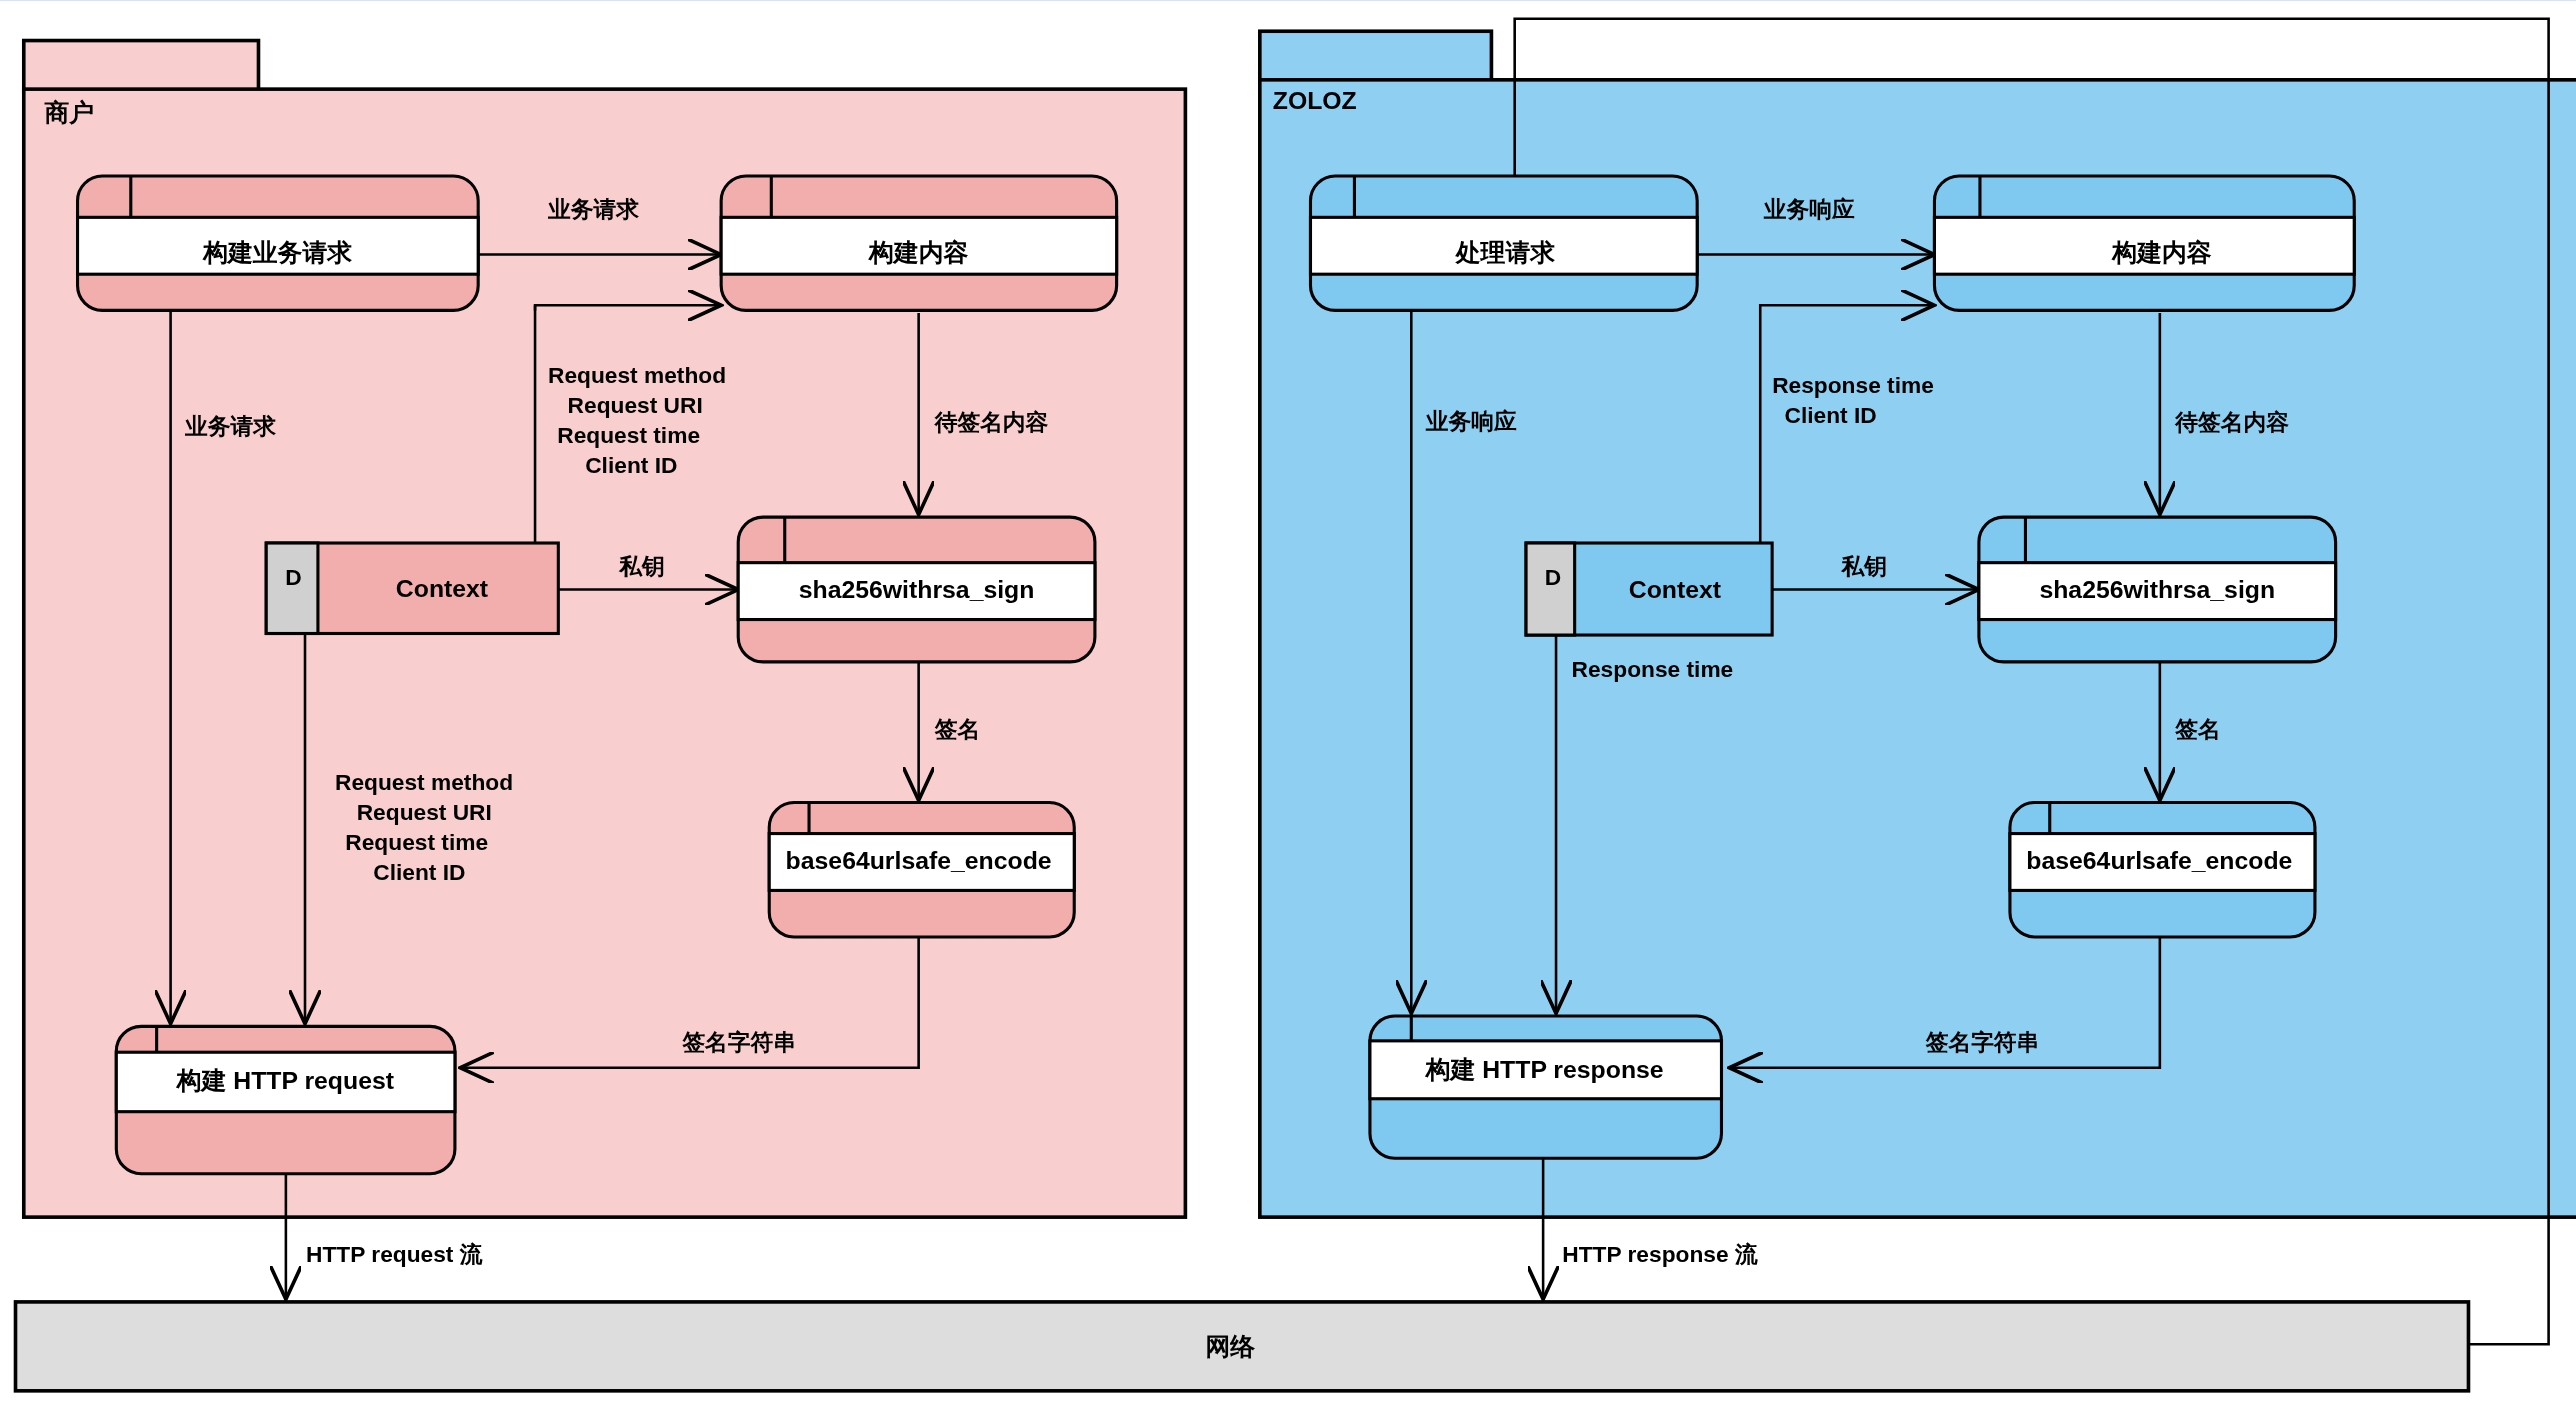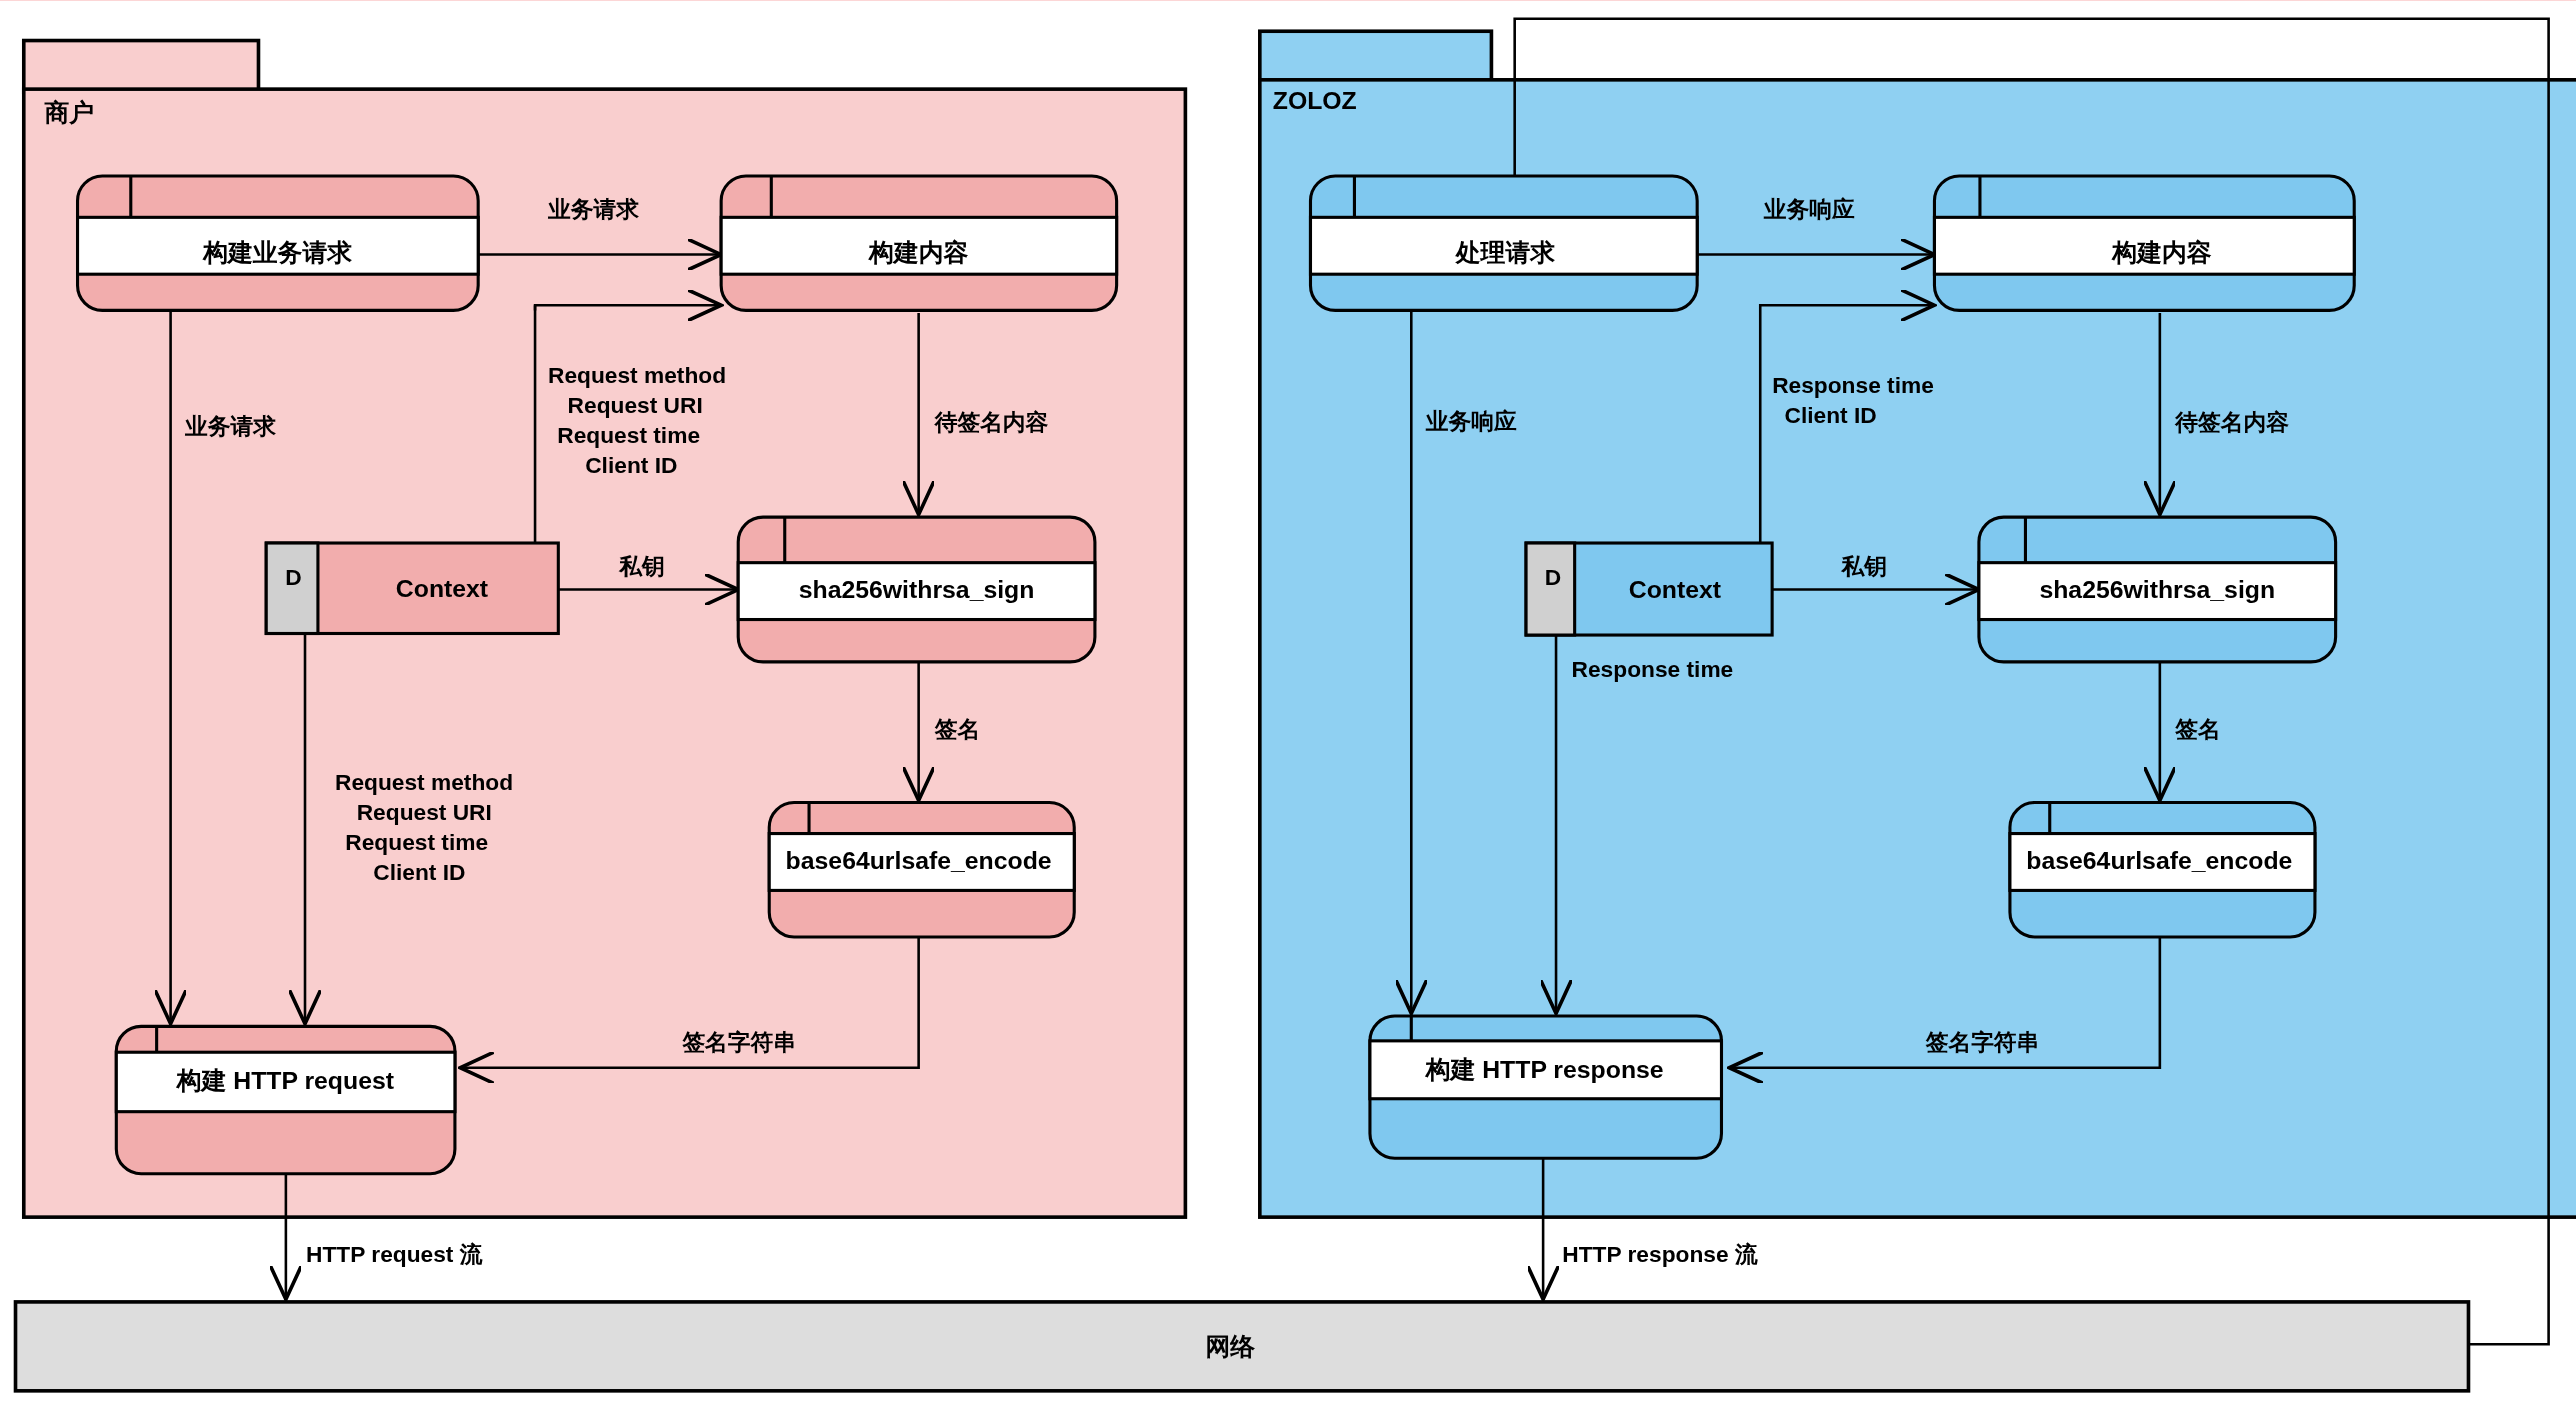--- a/index.html
+++ b/index.html
@@ -1,17 +1,17 @@
 <!DOCTYPE html>
 <html style="font-size:8.3px"><head>
 <meta charset="utf-8">
 <style>
   html,body{margin:0;padding:0;background:#ffffff;}
   body{font-family:"Liberation Sans","DejaVu Sans",sans-serif;}
-  #stage{position:relative;width:2576px;height:1420px;background:#ef4444;overflow:hidden;}
+  #stage{position:relative;width:2576px;height:1420px;background:#3b82f6;overflow:hidden;}
   svg{display:block;}
   .edge{fill:none;stroke:#000000;stroke-width:5;}
   .nodeborder{stroke:#000000;stroke-width:6;}
   .contborder{stroke:#000000;stroke-width:7;}
   .lbl{font-family:"Liberation Sans","DejaVu Sans",sans-serif;font-weight:bold;fill:#000;}
   .edgelbl{font-size:44px;}
   .nodelbl{font-size:48px;}
   .contlbl{font-size:48px;}
   .dlbl{font-size:44px;}
   .netlbl{font-size:48px;}

